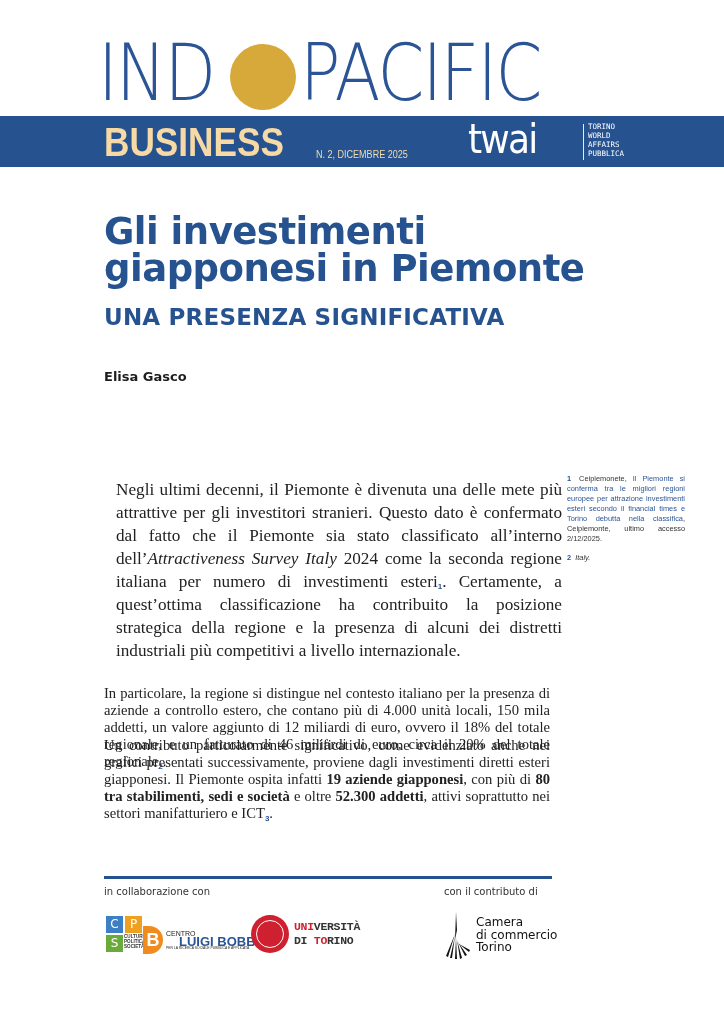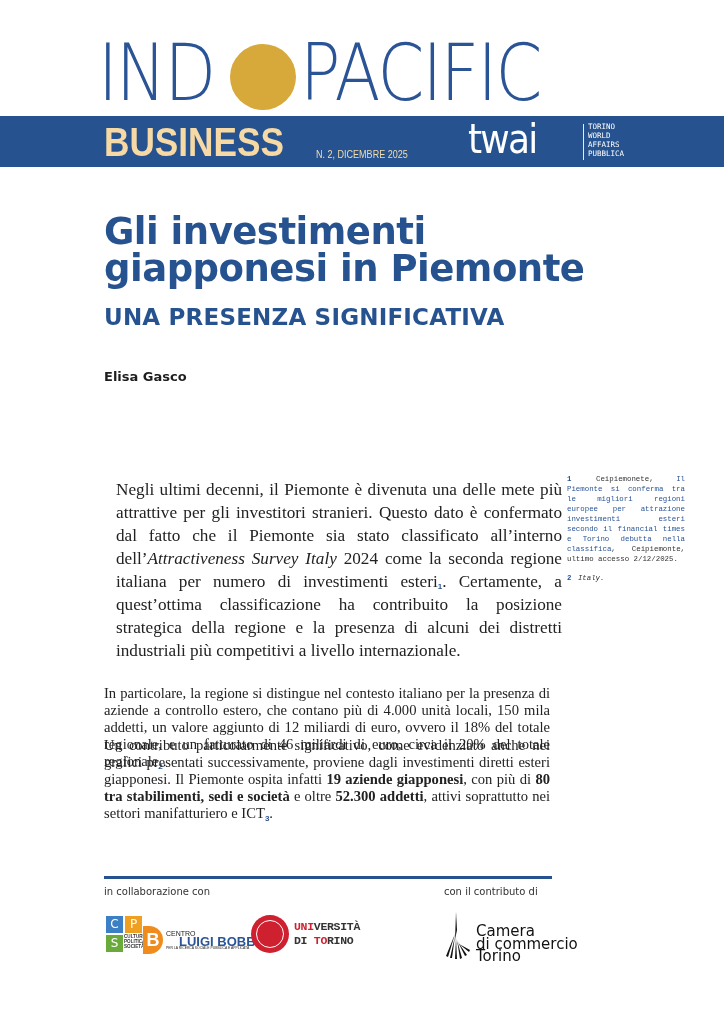--- a/index.html
+++ b/index.html
@@ -20,41 +20,41 @@
   .subtitle{left:104px;top:304px;font-family:"DejaVu Sans",sans-serif;font-weight:bold;font-size:23px;line-height:26px;color:#26538f;letter-spacing:0.2px;}
   .author{left:104px;top:369px;font-family:"DejaVu Sans",sans-serif;font-weight:bold;font-size:13px;line-height:16px;color:#1e1e1e;}
   
   .para1{left:104px;top:478px;width:446px;font-family:"Liberation Serif",serif;font-size:17.2px;line-height:23px;color:#222;text-align:justify;margin-left:12px;}
   .para2{left:104px;top:685px;width:446px;font-family:"Liberation Serif",serif;font-size:14.6px;line-height:17px;color:#222;text-align:justify;}
   .para3{left:104px;top:737px;width:446px;font-family:"Liberation Serif",serif;font-size:14.6px;line-height:17px;color:#222;text-align:justify;}
   .fn-ref{color:#2a5496;font-family:"Liberation Sans",sans-serif;font-weight:bold;font-size:8px;vertical-align:top;position:relative;top:5px;}
   b{font-weight:bold;}
   i{font-style:italic;}
   
-  .notes{left:567px;top:474px;width:118px;font-family:Liberation Mono, monospace;font-size:7.4px;line-height:10px;color:#333;text-align:justify;}
+  .notes{left:567px;top:474px;width:118px;font-family:Liberation Sans, sans-serif;font-size:7.4px;line-height:10px;color:#333;text-align:justify;}
   .notes p{margin:0 0 9px 0;}
   .nnum{color:#2a5496;font-weight:bold;margin-right:2px;}
   .nlink{color:#2a5496;}
   
   .rule{left:104px;top:876px;width:448px;height:3px;background:#26538f;}
   .foot-l{left:104px;top:886px;font-family:"DejaVu Sans",sans-serif;font-size:10px;line-height:12px;color:#333;}
   .foot-r{left:444px;top:886px;font-family:"DejaVu Sans",sans-serif;font-size:10px;line-height:12px;color:#333;}
   .cps{left:106px;top:916px;width:38px;height:38px;}
   .cps .sq{position:absolute;width:17px;height:17px;color:#fff;font-size:12px;line-height:17px;text-align:center;font-family:"DejaVu Sans",sans-serif;}
   .cps-words{left:124px;top:934px;font-size:4.6px;line-height:5px;color:#333;font-weight:bold;}
   .bobbio-b{left:143px;top:926px;width:20px;height:28px;background:#f08c1e;border-radius:0 14px 14px 0;color:#fff;font-weight:bold;font-size:18px;line-height:28px;text-align:center;}
   .bobbio-txt{left:166px;top:930px;font-family:"Liberation Sans",sans-serif;font-size:7px;line-height:8px;color:#222;}
   .bobbio-txt .lb{color:#2a5496;font-weight:bold;font-size:13px;display:block;padding-left:13px;}
   .bobbio-txt .sm{font-size:3.4px;display:block;line-height:4px;}
   .unito-seal{left:251px;top:915px;width:38px;height:38px;border-radius:50%;background:#cf2030;}
   .unito-seal .inner{position:absolute;left:5px;top:5px;width:26px;height:26px;border:1px solid #fff;border-radius:50%;}
   .unito-txt{left:294px;top:920px;font-family:Liberation Mono, monospace;font-weight:bold;font-size:11.5px;line-height:14px;color:#333;letter-spacing:-0.3px;}
   .red{color:#cf2030;}
   .ccia-mark{left:442px;top:910px;width:30px;height:52px;}
-  .ccia-txt{left:476px;top:916px;font-family:"DejaVu Sans",sans-serif;font-size:15px;line-height:12.5px;color:#111;margin-top:9px;}
+  .ccia-txt{left:476px;top:916px;font-family:"DejaVu Sans",sans-serif;font-size:12px;line-height:12.5px;color:#111;}
 </style>
 </head>
 <body>
 
 <div class="abs mast-word mast-ind">IND</div>
 <div class="abs mast-dot"></div>
 <div class="abs mast-word mast-pac">PACIFIC</div>
 
 <div class="abs band"></div>
 <div class="abs business">BUSINESS</div>

